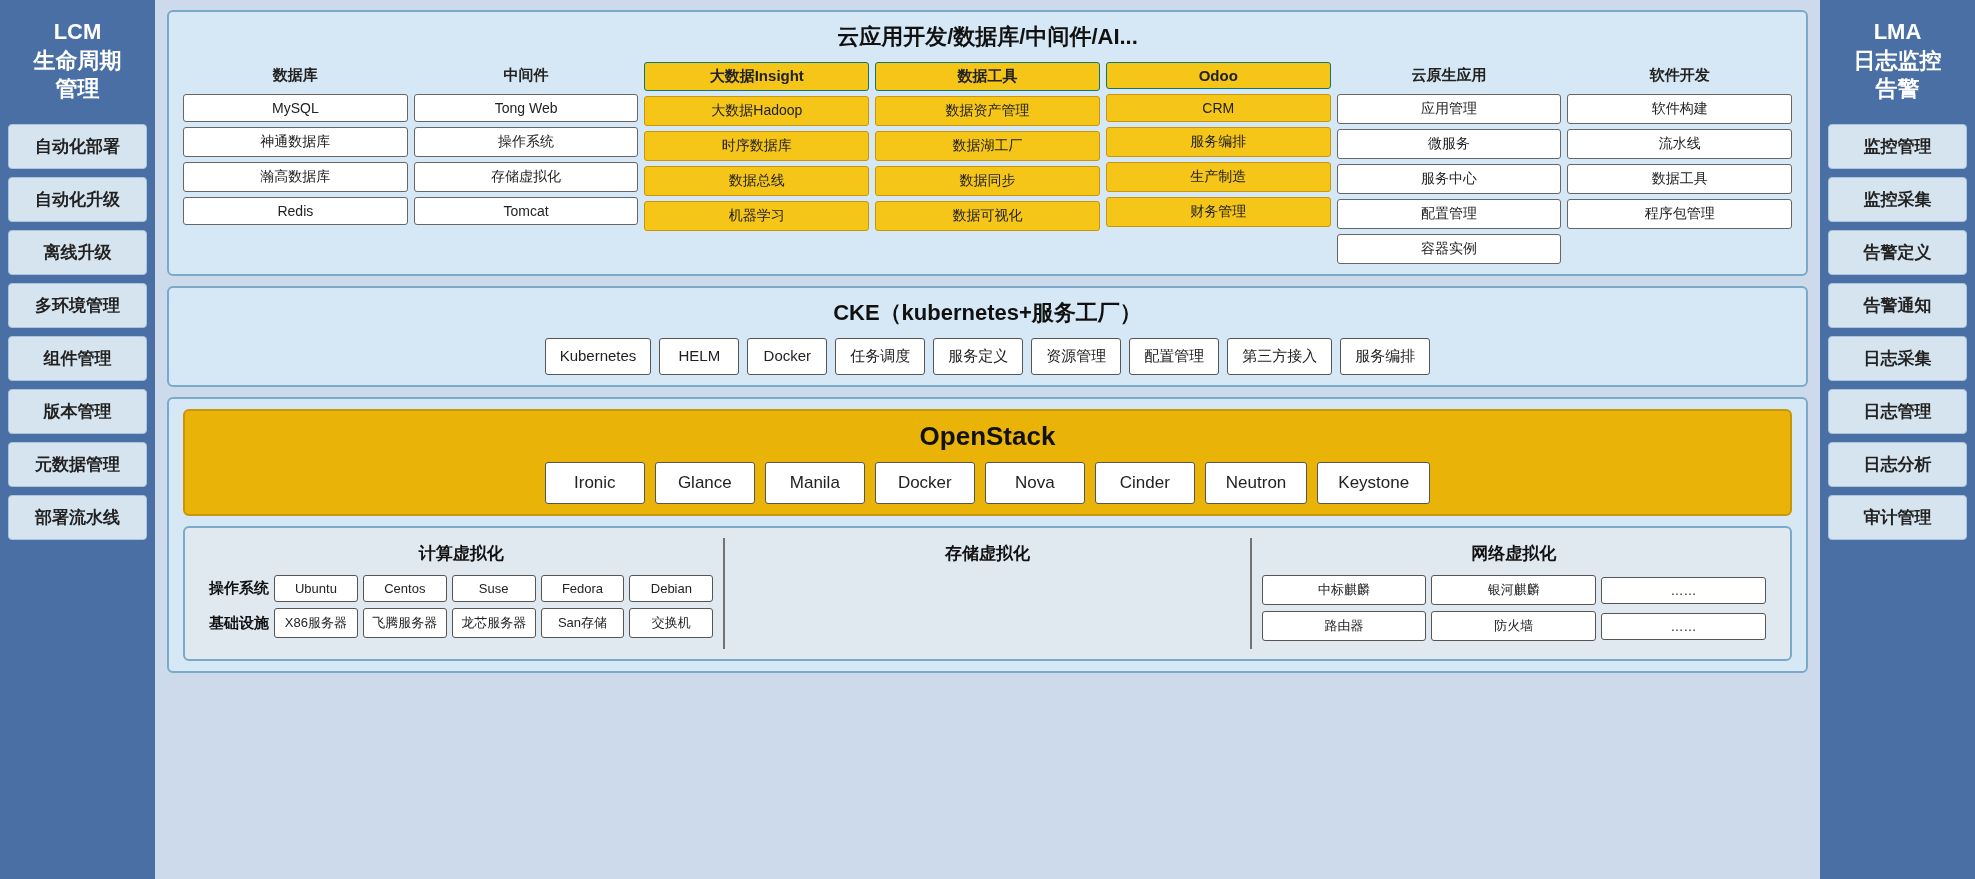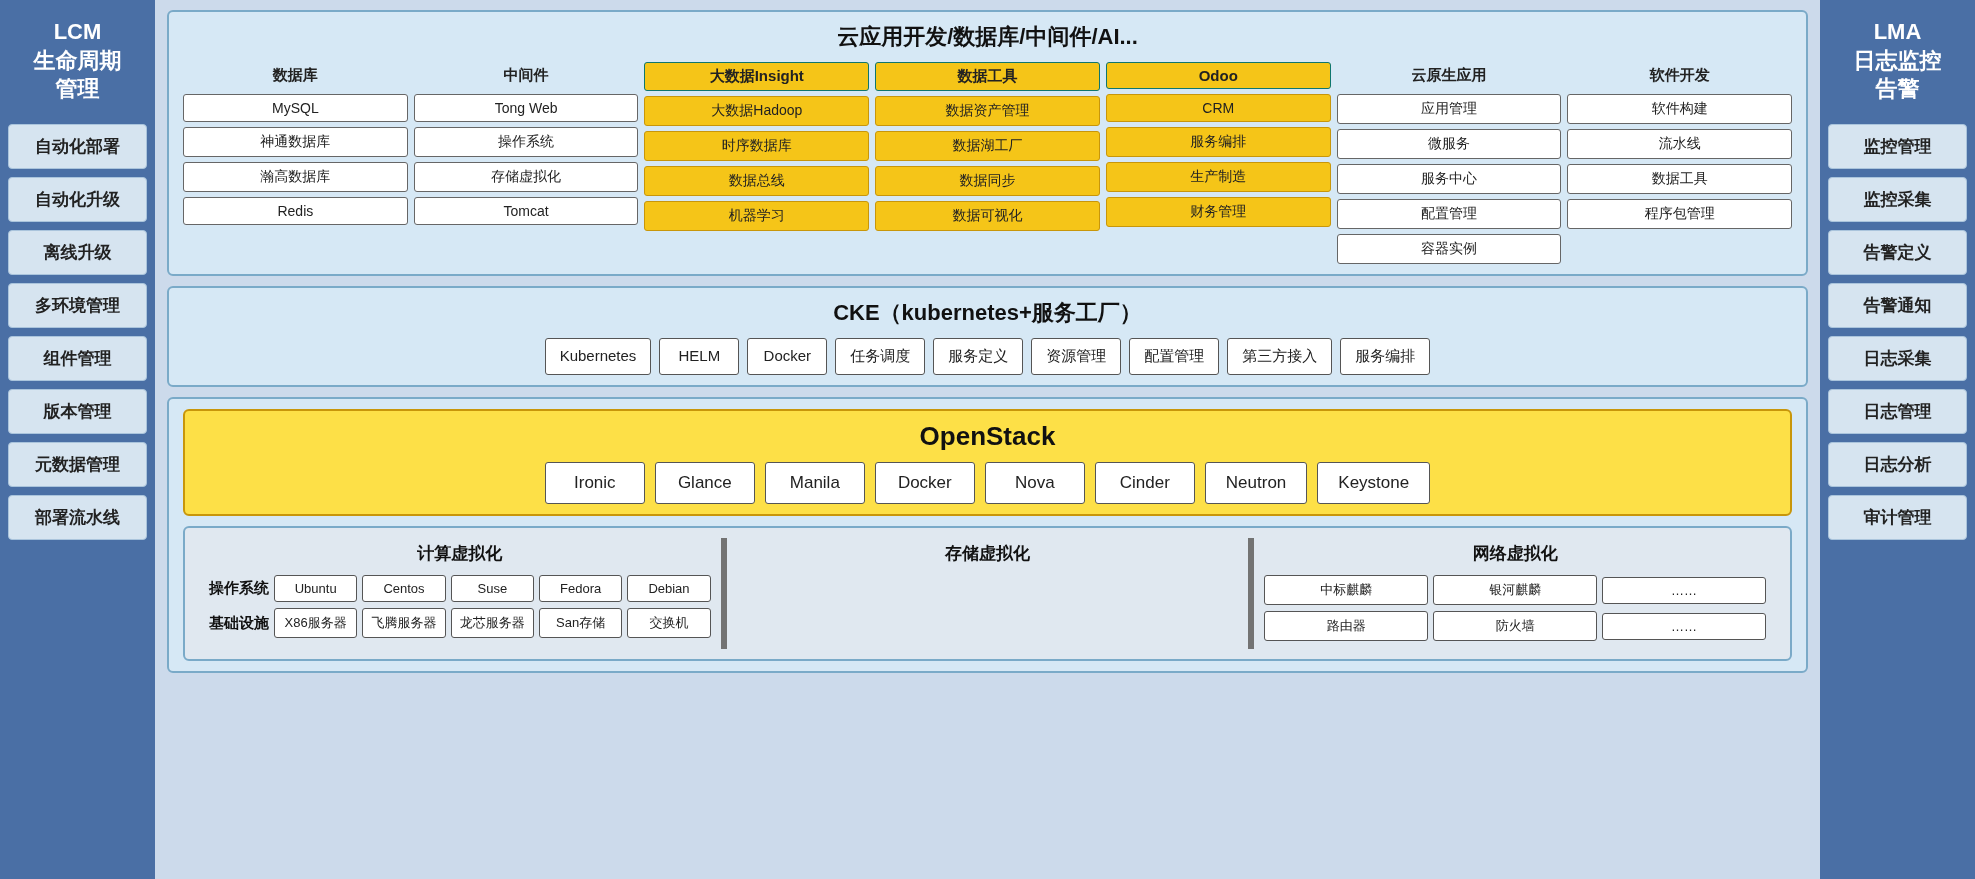--- a/index.html
+++ b/index.html
@@ -140,21 +140,21 @@
       border-radius: 3px;
       padding: 8px 14px;
       font-size: 15px;
       color: #222;
       min-width: 80px;
       text-align: center;
     }
 
     
     .openstack-section {
-      background: #fde047;
+      background: #eab308;
       border: 2px solid #c8960a;
       border-radius: 6px;
       padding: 10px 14px;
     }
     .openstack-title {
       font-size: 26px;
       font-weight: bold;
       text-align: center;
       margin-bottom: 10px;
       color: #111;
@@ -186,21 +186,21 @@
     .virt-columns {
       display: flex;
       flex-direction: row;
       gap: 0;
     }
     .virt-col {
       flex: 1;
       display: flex;
       flex-direction: column;
       gap: 6px;
-      border-right: 6px solid #737373;
+      border-right: 2px solid #737373;
       padding: 0 10px;
     }
     .virt-col:last-child { border-right: none; }
     .virt-col-title {
       font-size: 17px;
       font-weight: bold;
       text-align: center;
       color: #111;
       padding: 4px 0;
     }

